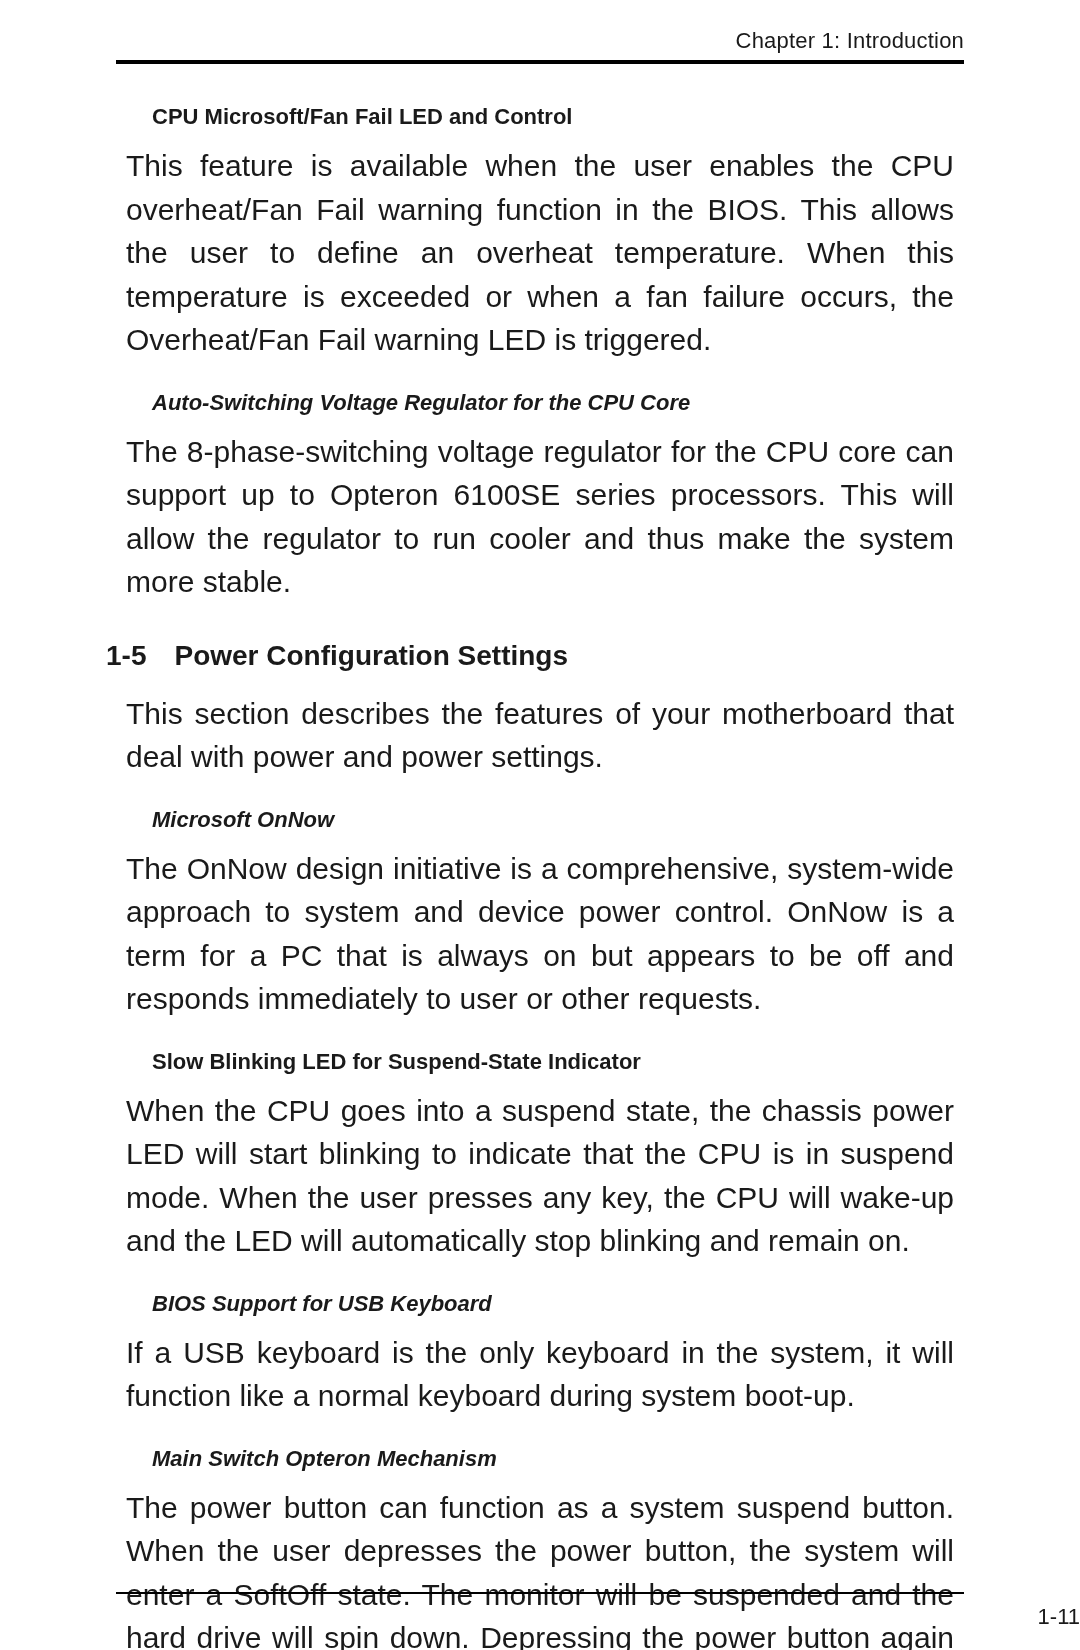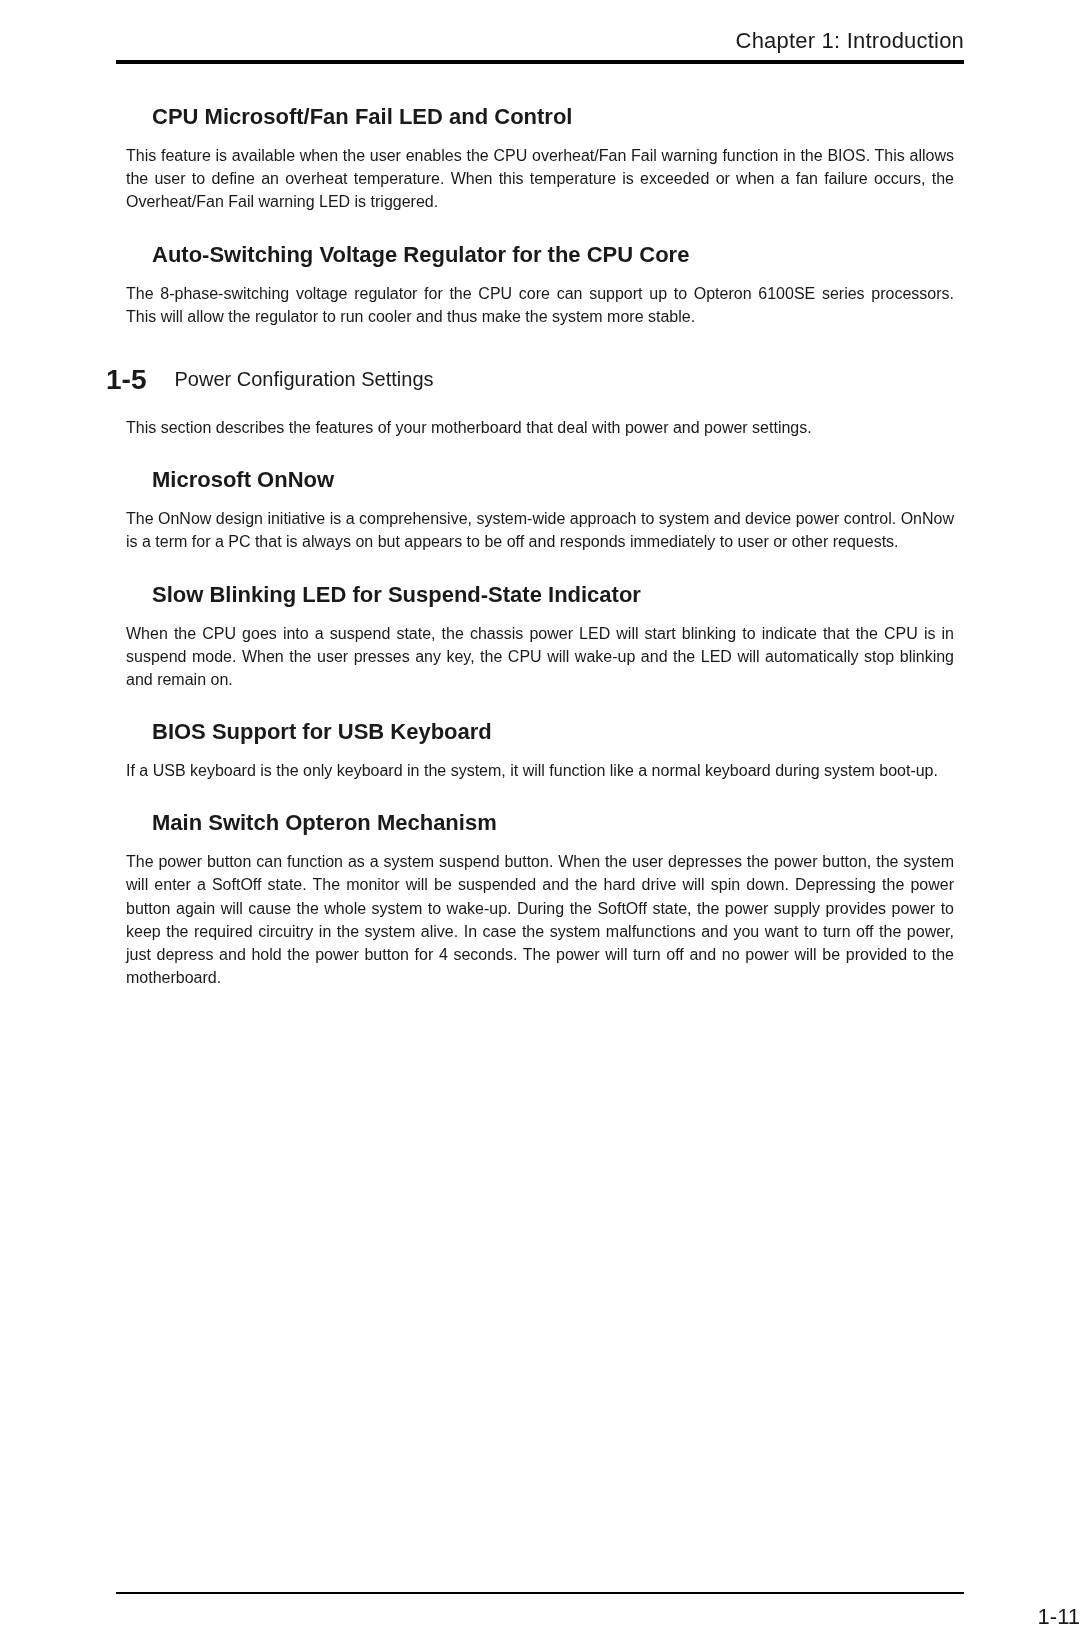--- a/index.html
+++ b/index.html
@@ -35,40 +35,40 @@
   }
   .content {
     padding: 30px 10px 0 10px;
   }
   .subhead {
     font-weight: bold;
     font-size: 22px;
     margin: 10px 0 14px 26px;
   }
   .para {
-    font-size: 16px;
+    font-size: 30px;
     line-height: 1.45;
     text-align: justify;
     margin: 0 0 28px 0;
   }
   .section-title-row {
     display: flex;
     gap: 28px;
     align-items: center;
     margin: 36px 0 20px -20px;
   }
   .section-num {
     font-weight: bold;
     font-size: 28px;
   }
   .section-title {
-    font-weight: normal;
-    font-size: 20px;
+    font-weight: bold;
+    font-size: 28px;
   }
-  .gap-mid { margin-top: 24px; }
+  .gap-mid { margin-top: 24px; font-style: italic; }
   .bottom-rule-wrap {
     position: absolute;
     left: 116px;
     right: 116px;
     bottom: 56px;
   }
   .pagenum {
     text-align: right;
     font-size: 22px;
     position: absolute;

